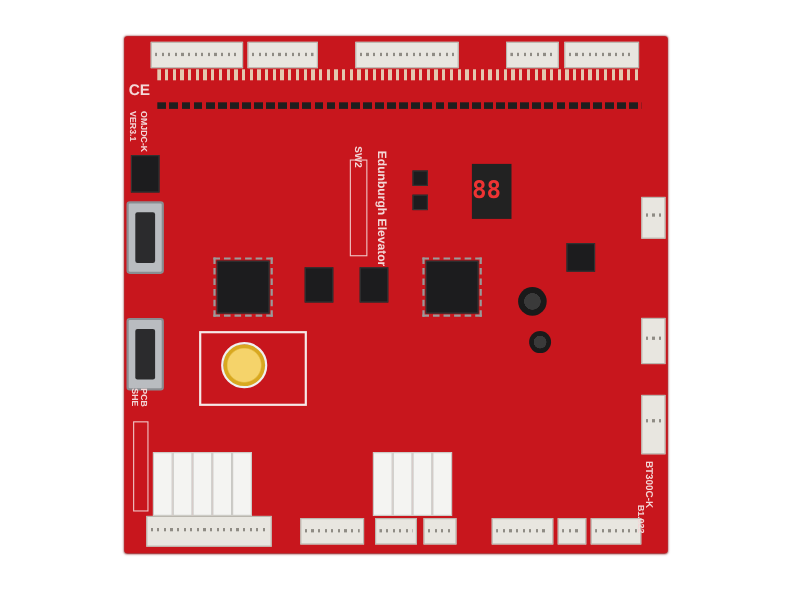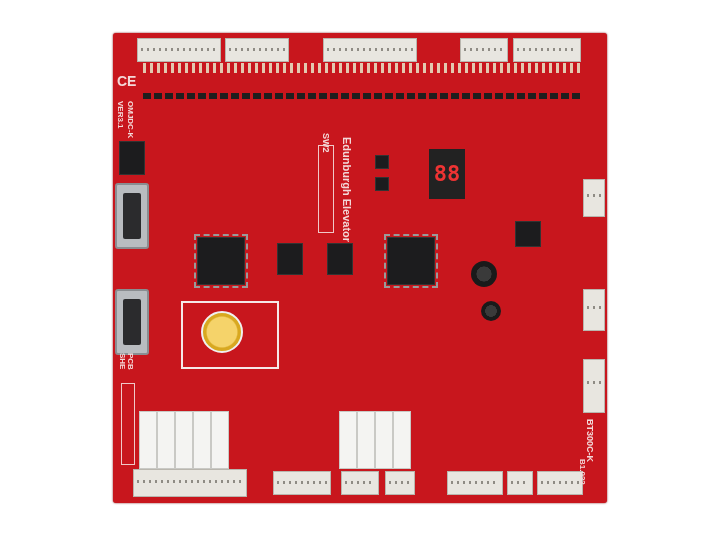--- a/index.html
+++ b/index.html
@@ -8,21 +8,21 @@
   .conn{position:absolute;background:#e8e6e0;border:1px solid #b9b6ae;}
   .conn::after{content:"";position:absolute;left:3px;right:3px;top:40%;height:3px;background:repeating-linear-gradient(90deg,#8f8c85 0 2px,transparent 2px 6px);}
   .chip{position:absolute;background:#1c1c1e;border:1px solid #333;}
   .chip.qfp{outline:2px dashed #9a9a9a;outline-offset:1px;}
   .relay{position:absolute;background:#f4f4f2;border:1px solid #c9c9c5;}
   .dsub{position:absolute;background:#b9bcc0;border:2px solid #8a8d91;border-radius:3px;}
   .dsub::after{content:"";position:absolute;left:6px;right:6px;top:8px;bottom:8px;background:#2b2b2d;border-radius:2px;}
   .silk{position:absolute;color:#f3d8d8;font-weight:bold;font-size:11px;white-space:nowrap;}
   .silk.rot90{transform:rotate(90deg);transform-origin:left top;}
   .outline{position:absolute;border:1.5px solid #f0c8c8;}
-  .seg{position:absolute;background:#222;color:#e33;font-family:"DejaVu Sans Mono",monospace;font-size:22px;font-weight:bold;text-align:center;line-height:26px;}
+  .seg{position:absolute;background:#222;color:#e33;font-family:"DejaVu Sans Mono",monospace;font-size:22px;font-weight:bold;line-height:26px;}
   .battery{position:absolute;width:38px;height:38px;border-radius:50%;background:radial-gradient(circle,#f5d36a 0 55%,#d8a820 60% 100%);border:2px solid #f0f0f0;}
   .highlight{position:absolute;border:2px solid #f5e8e8;}
   .cap{position:absolute;border-radius:50%;background:radial-gradient(circle,#3a3a3a 0 40%,#1a1a1a 42% 100%);}
   .smd-row{position:absolute;height:6px;background:repeating-linear-gradient(90deg,#1e1e1e 0 8px,transparent 8px 11px);}
   .pads{position:absolute;background:repeating-linear-gradient(90deg,#e3c9b0 0 3px,transparent 3px 7px);}
 </style>
 </head>
 <body>
 
 <div class="board">

